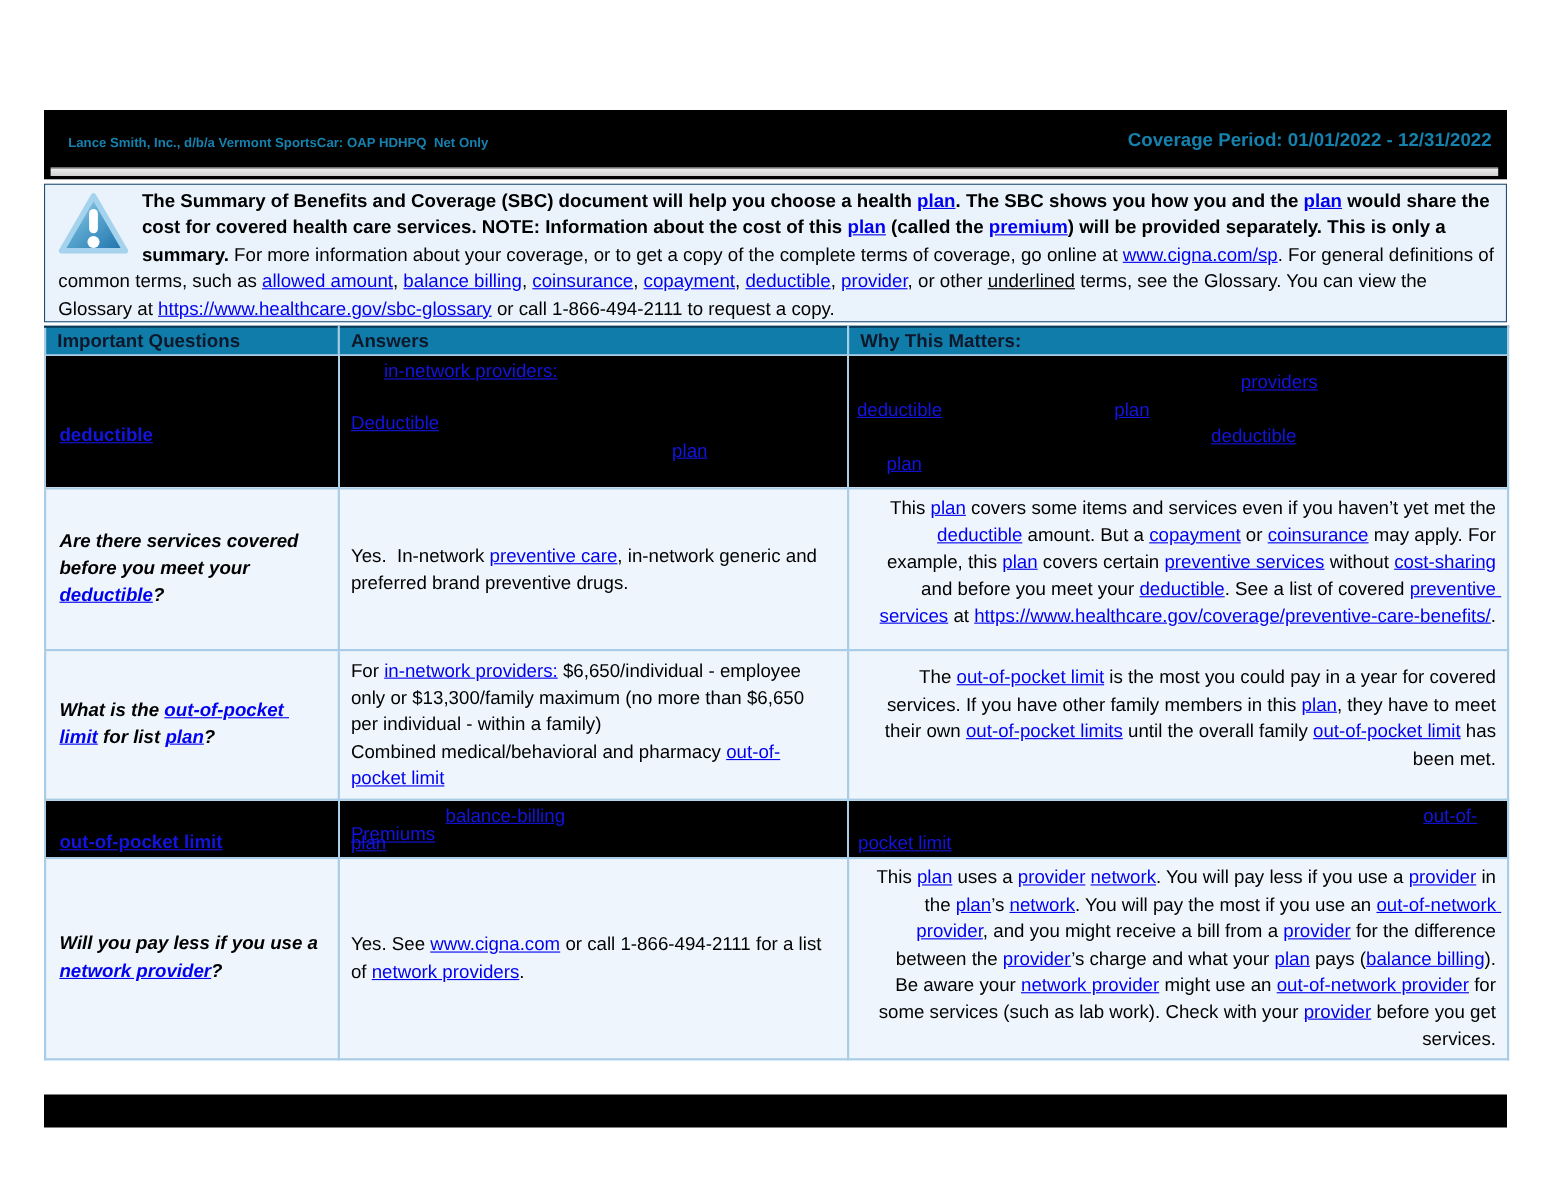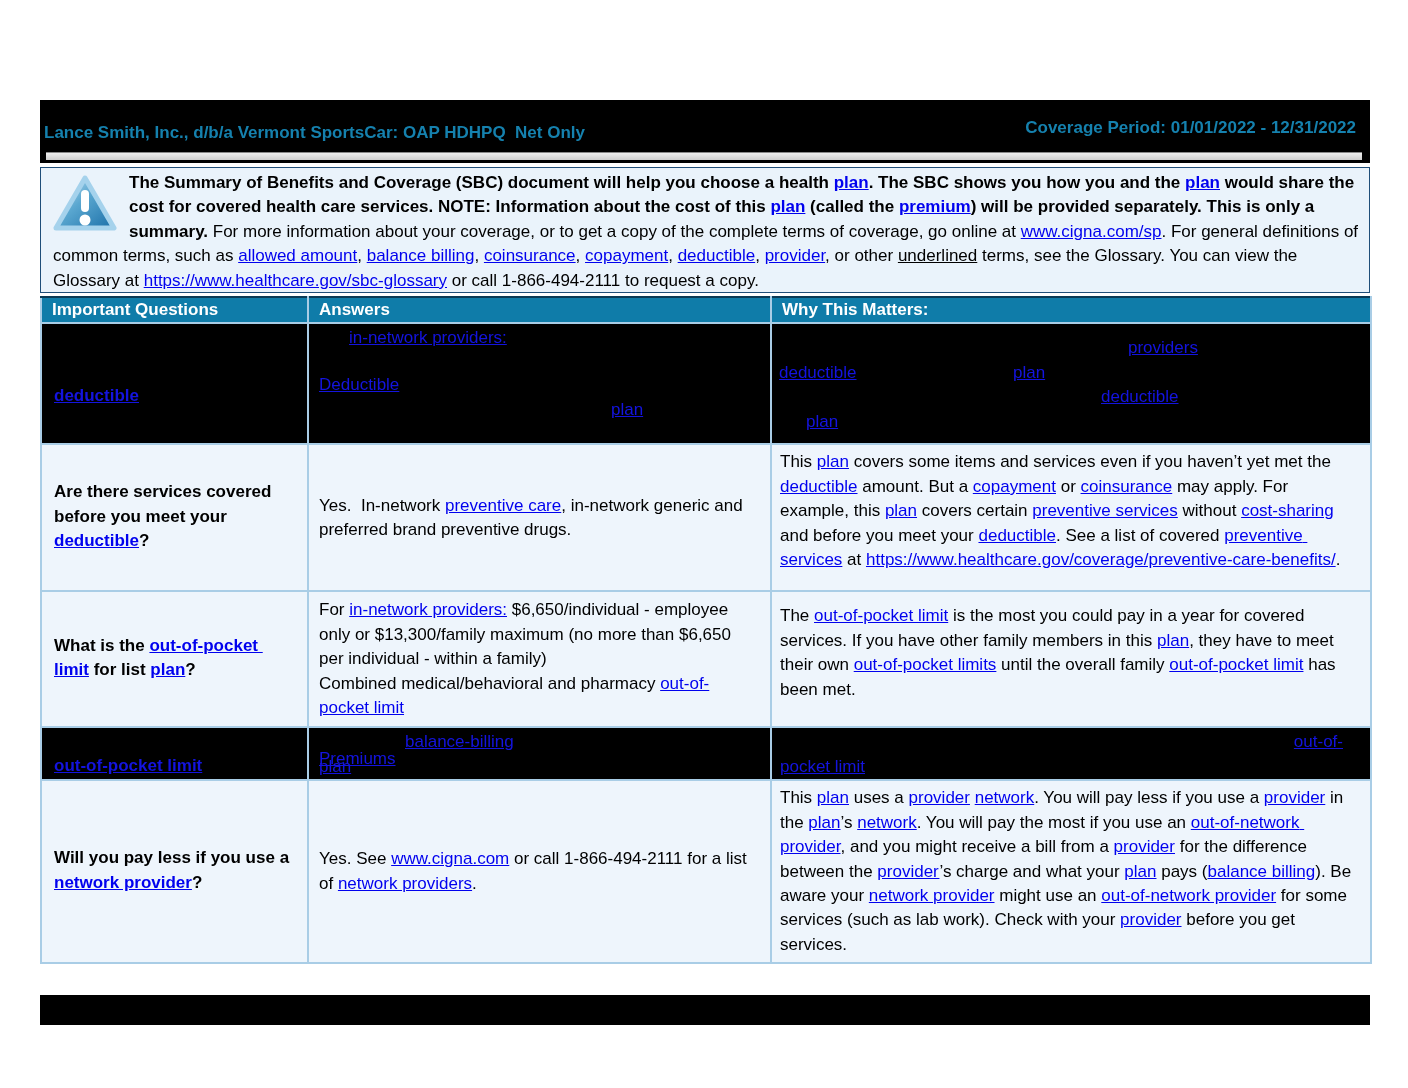--- a/index.html
+++ b/index.html
@@ -3,21 +3,21 @@
 <meta charset="utf-8">
 <style>
   * { margin:0; padding:0; box-sizing:border-box; }
   html,body { width:1408px; height:1088px; background:#ffffff; overflow:hidden;
     font-family:"Liberation Sans", sans-serif; }
   .canvas { position:relative; width:1408px; height:1088px; background:#fff; }
 
   
   .top-black { position:absolute; left:40px; top:100px; width:1330px; height:63px; background:#000; }
   .coverage { position:absolute; right:14px; top:18px; color:#1581AE; font-weight:700; font-size:17px; }
-  .plan-title { position:absolute; left:4px; top:23px; color:#1581AE; font-weight:700; font-size:17px; white-space:pre; }
+  .plan-title { position:absolute; left:22px; top:23px; color:#1581AE; font-weight:700; font-size:12px; white-space:pre; }
   .silver-bar { position:absolute; left:6px; right:8px; bottom:3px; height:8px;
     background:linear-gradient(#efefef,#cfcfcf); border-top:1px solid #8a8a8a; }
 
   
   .intro { position:absolute; left:40px; top:167px; width:1330px; height:126px;
     background:#EAF3FB; border:1px solid #1F4E79; padding:3px 10px 0 12px;
     font-size:17px; line-height:24.4px; color:#000; }
   .warn-float { float:left; width:76px; height:70px; }
   .warn-icon { margin:3px 0 0 0; }
   .intro-text { white-space:pre-wrap; }
@@ -25,27 +25,27 @@
   .seg-b  { font-weight:700; }
   .seg-l  { color:#0101EE; text-decoration:underline; cursor:pointer; }
   .seg-bl { font-weight:700; color:#0101EE; text-decoration:underline; cursor:pointer; }
   .seg-u  { text-decoration:underline; }
 
   
   .sbc-table { position:absolute; left:40px; top:296px; width:1330px;
     border-collapse:collapse; table-layout:fixed; font-size:17px; line-height:24.4px; }
   .sbc-table col.c1 { width:267px; } .sbc-table col.c2 { width:463px; } .sbc-table col.c3 { width:600px; }
   .sbc-table th, .sbc-table td { border:2px solid #A9CDE6; vertical-align:middle; }
-  .head-row th { background:#0F7CA9; color:#ffffff; font-weight:700; text-align:left;
+  .head-row th { background:#0F7CA9; color:#0f172a; font-weight:700; text-align:left;
     height:26px; padding:0 6px 0 10px; border-top:2px solid #0A3A55; }
   td.blk { background:#000; position:relative; }
   td.lt  { background:#EEF5FC; }
-  td.q   { font-weight:700; padding:6px 14px 8px 12px; color:#000; }
+  td.q   { font-weight:700; padding:6px 14px 8px 12px; color:#000;font-style:italic; }
   td.ans { padding:6px 12px 6px 10px; }
-  td.why { vertical-align:top; padding:5px 10px 5px 8px; }
+  td.why { vertical-align:top; padding:5px 10px 5px 22px;text-align:right; }
   td.vtop { vertical-align:top; }
   td.why.padded { padding-top:12px; }
   .rich { white-space:pre-wrap; }
 
   .blk-link { position:absolute; color:#1414DF; text-decoration:underline; cursor:pointer;
     font-size:17px; white-space:nowrap; line-height:18px; }
   
   .p-r1c1-0 { left:12px;  top:63px; font-weight:700; }
   .p-r1c2-0 { left:40px;  top:5px; }
   .p-r1c2-1 { left:10px;  top:52px; }

